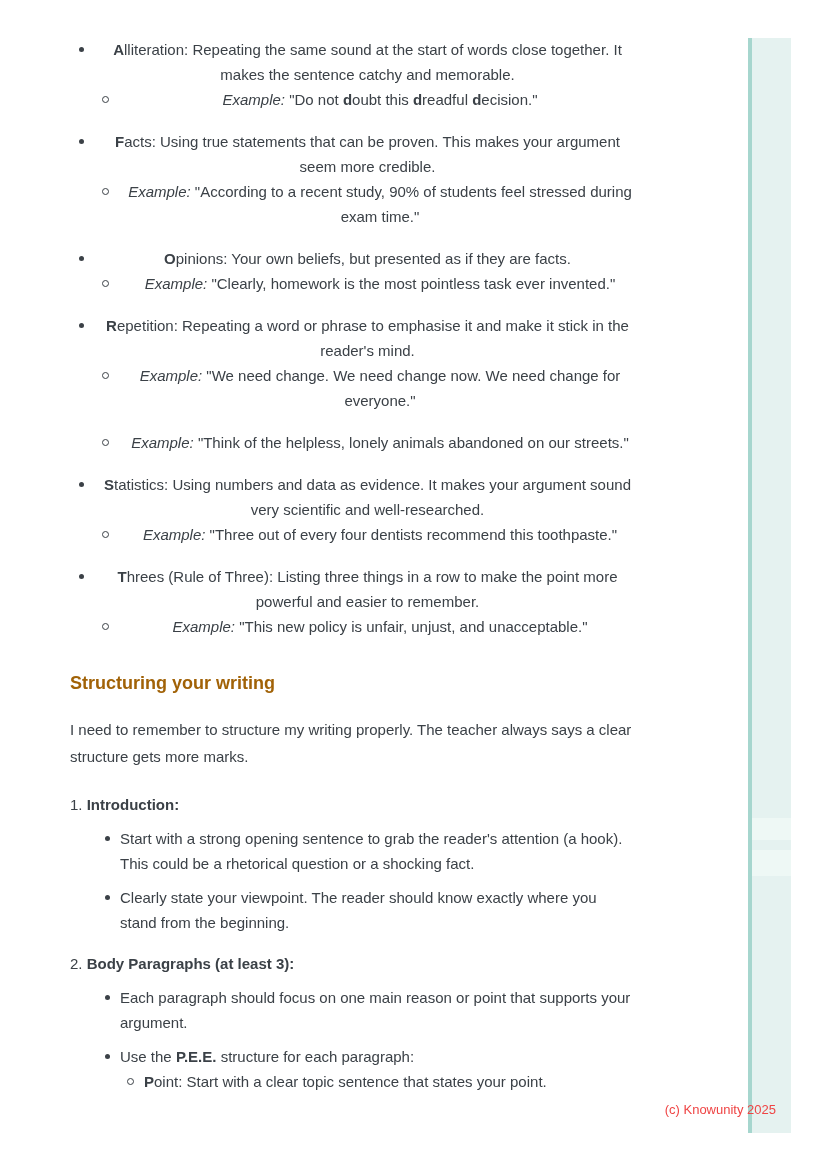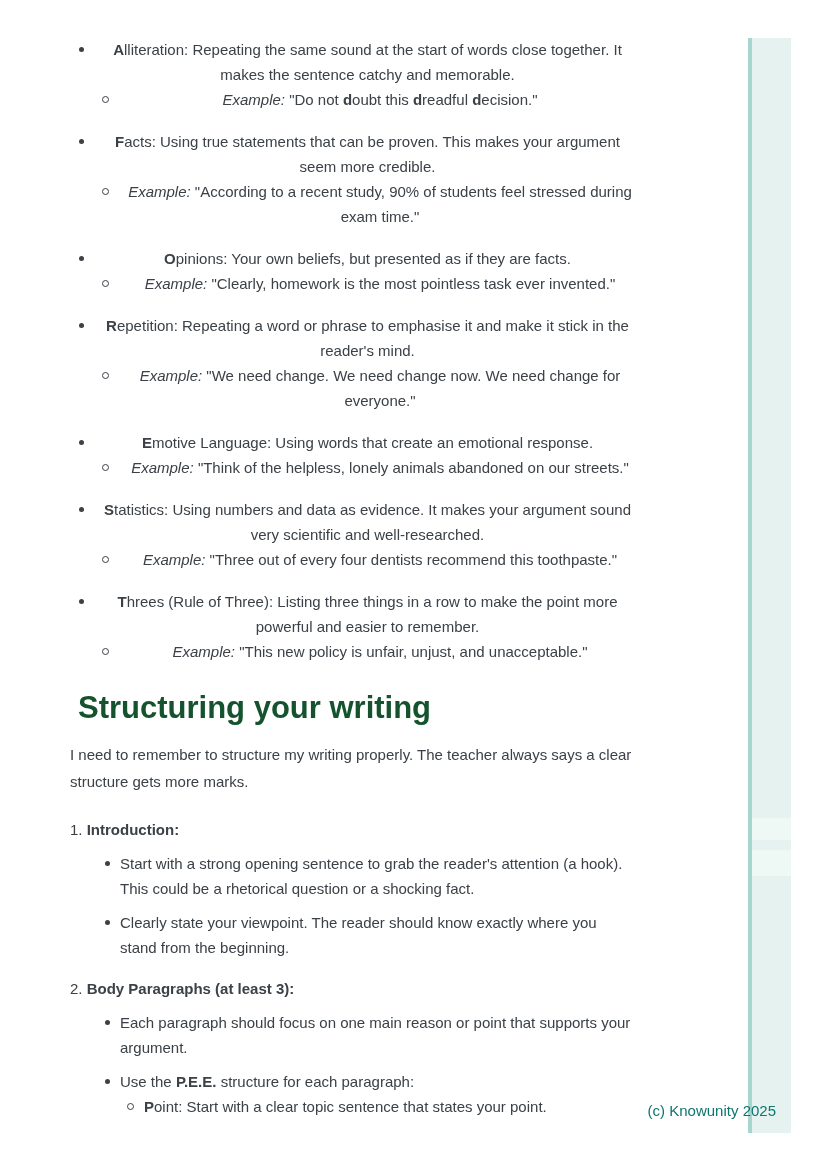--- a/index.html
+++ b/index.html
@@ -22,22 +22,22 @@
     border-left: 4px solid #a6d6ce;
     box-sizing: border-box;
   }
   .strip-block { position: absolute; left: 0; right: 0; background: #eef8f5; }
   .strip-block.b1 { top: 780px; height: 22px; }
   .strip-block.b2 { top: 812px; height: 26px; }
 
   .watermark {
     position: absolute;
     top: 1102px; right: 52px;
-    font-size: 15px;
-    color: #0f766e;
+    font-size: 13px;
+    color: #ef4444;
     z-index: 2;
     white-space: nowrap;
   }
 
   .content {
     position: absolute;
     left: 70px; top: 37px;
     width: 570px;
     font-size: 15px;
     line-height: 25px;
@@ -61,25 +61,25 @@
   ul.ex-list > li::before {
     content: "";
     position: absolute; left: 7px; top: 9px;
     width: 7px; height: 7px; border-radius: 50%;
     border: 1.5px solid #3b4147;
     box-sizing: border-box;
   }
 
   
   .heading {
-    margin: 29px 0 0 8px;
-    font-size: 31px;
+    margin: 29px 0 0 0;
+    font-size: 18px;
     line-height: 30px;
     font-weight: bold;
-    color: #14532d;
+    color: #a16207;
   }
   .intro { margin: 18px 0 0 0; line-height: 27px; }
 
   
   ol.steps { list-style: none; margin: 22px 0 0 0; padding: 0; }
   ol.steps > li { margin-bottom: 16px; }
   .step-head { line-height: 25px; }
   .step-num { font-weight: normal; }
   .step-title { font-weight: bold; text-align: right; }
   ul.step-bullets { list-style: none; margin: 9px 4px 0 0; padding: 0 0 0 28px; }
@@ -135,21 +135,20 @@
           <li><span class="i">Example:</span><span> "Clearly, homework is the most pointless task ever invented."</span></li>
         </ul>
       </li>
       <li>
         <div class="li-main"><span class="b">R</span><span>epetition: Repeating a word or phrase to emphasise it and make it stick in the reader's mind.</span></div>
         <ul class="ex-list">
           <li><span class="i">Example:</span><span> "We need change. We need change now. We need change for everyone."</span></li>
         </ul>
       </li>
       <li>
-        <div class="li-main"><span class="b">E</span><span>motive Language: Using words that create an emotional response.</span></div>
         <ul class="ex-list">
           <li><span class="i">Example:</span><span> "Think of the helpless, lonely animals abandoned on our streets."</span></li>
         </ul>
       </li>
       <li>
         <div class="li-main"><span class="b">S</span><span>tatistics: Using numbers and data as evidence. It makes your argument sound very scientific and well-researched.</span></div>
         <ul class="ex-list">
           <li><span class="i">Example:</span><span> "Three out of every four dentists recommend this toothpaste."</span></li>
         </ul>
       </li>

